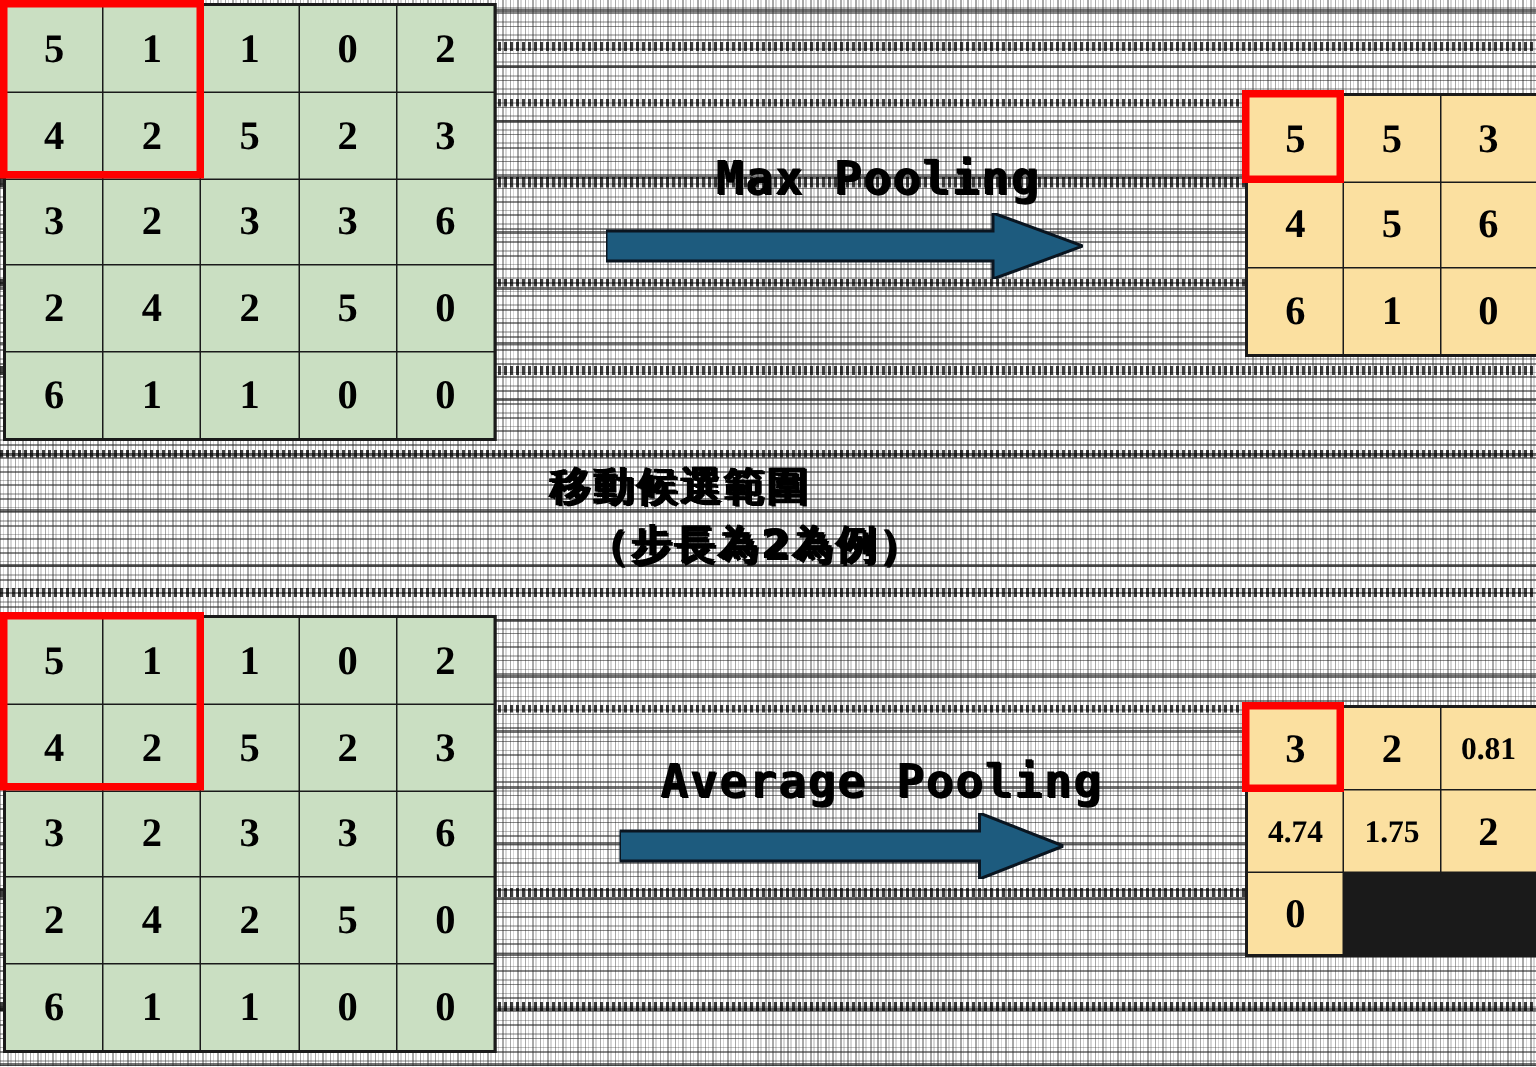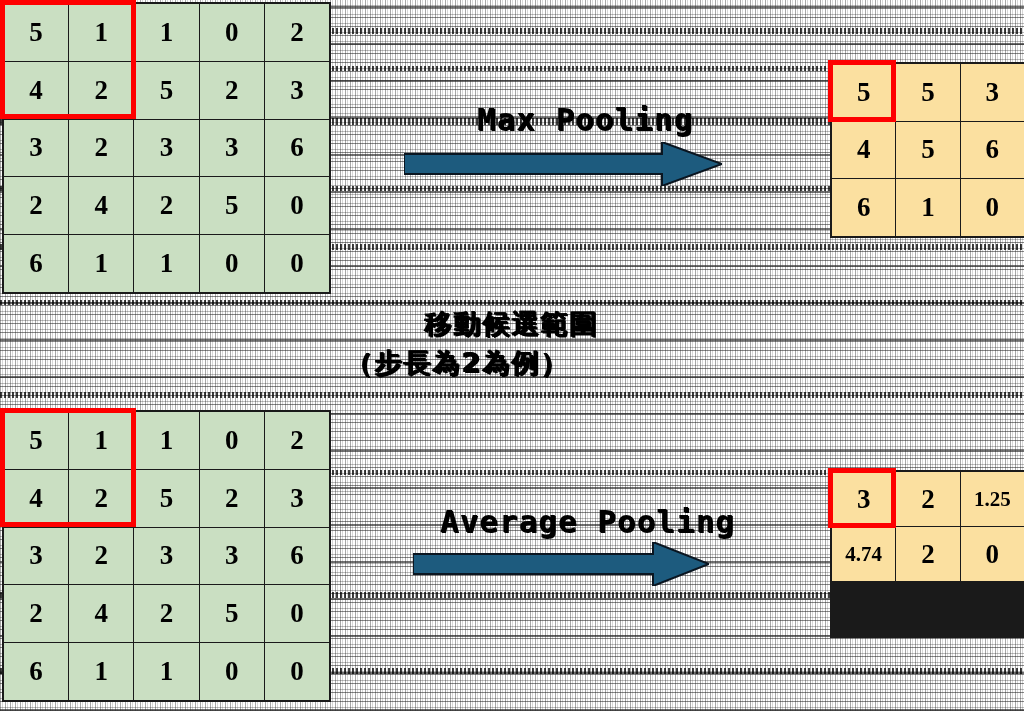--- a/index.html
+++ b/index.html
@@ -178,22 +178,22 @@
       <div class="cell">3</div>
       <div class="cell">4</div>
       <div class="cell">5</div>
       <div class="cell">6</div>
       <div class="cell">6</div>
       <div class="cell">1</div>
       <div class="cell">0</div>
     </div>
   <div class="redbox" style="left:828px; top:60px; width:68px; height:62px;"></div>
 
-  <div class="label label-cjk" style="left:0px; right:0px; top:306px; text-align:center; width:1024px;">移動候選範圍</div>
-  <div class="label label-cjk" style="left:0px; right:0px; top:345px; text-align:center; width:916px;">（步長為2為例）</div>
+  <div class="label label-cjk" style="left:0px; right:0px; top:306px; text-align:center; width:908px;">移動候選範圍</div>
+  <div class="label label-cjk" style="left:0px; right:0px; top:345px; text-align:center; width:1008px;">（步長為2為例）</div>
 
   <div class="matrix m-input" id="matrix-bot-input" style="left:2px; top:410px; width:329px; height:292px;
               grid-template-columns: repeat(5, 1fr);
               grid-template-rows: repeat(5, 1fr);">
       <div class="cell">5</div>
       <div class="cell">1</div>
       <div class="cell">1</div>
       <div class="cell">0</div>
       <div class="cell">2</div>
       <div class="cell">4</div>
@@ -225,20 +225,21 @@
     <svg width="296" height="44" viewBox="0 0 296 44" xmlns="http://www.w3.org/2000/svg">
       <polygon points="0,12 240,12 240,0 296,22 240,44 240,32 0,32" fill="#1d5b7e" stroke="#0a1520" stroke-width="2"></polygon>
     </svg>
   </div>
 
   <div class="matrix m-output" id="matrix-bot-output" style="left:830px; top:470px; width:196px; height:168px;
               grid-template-columns: repeat(3, 1fr);
               grid-template-rows: repeat(3, 1fr);">
       <div class="cell">3</div>
       <div class="cell">2</div>
-      <div class="cell narrow">1.25</div>
+      <div class="cell narrow">0.81</div>
       <div class="cell narrow">4.74</div>
+      <div class="cell narrow">1.75</div>
       <div class="cell">2</div>
       <div class="cell">0</div>
     </div>
   <div class="redbox" style="left:828px; top:468px; width:68px; height:60px;"></div>
 
 </div>
 
 </body></html>

